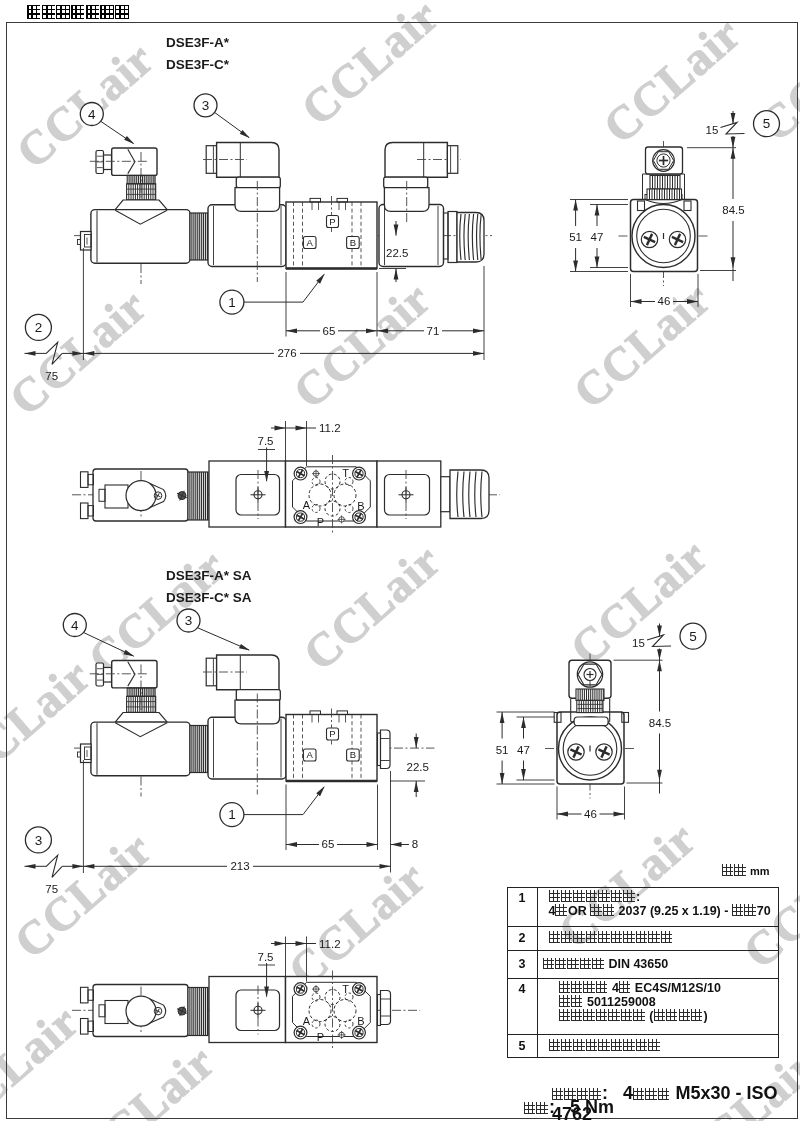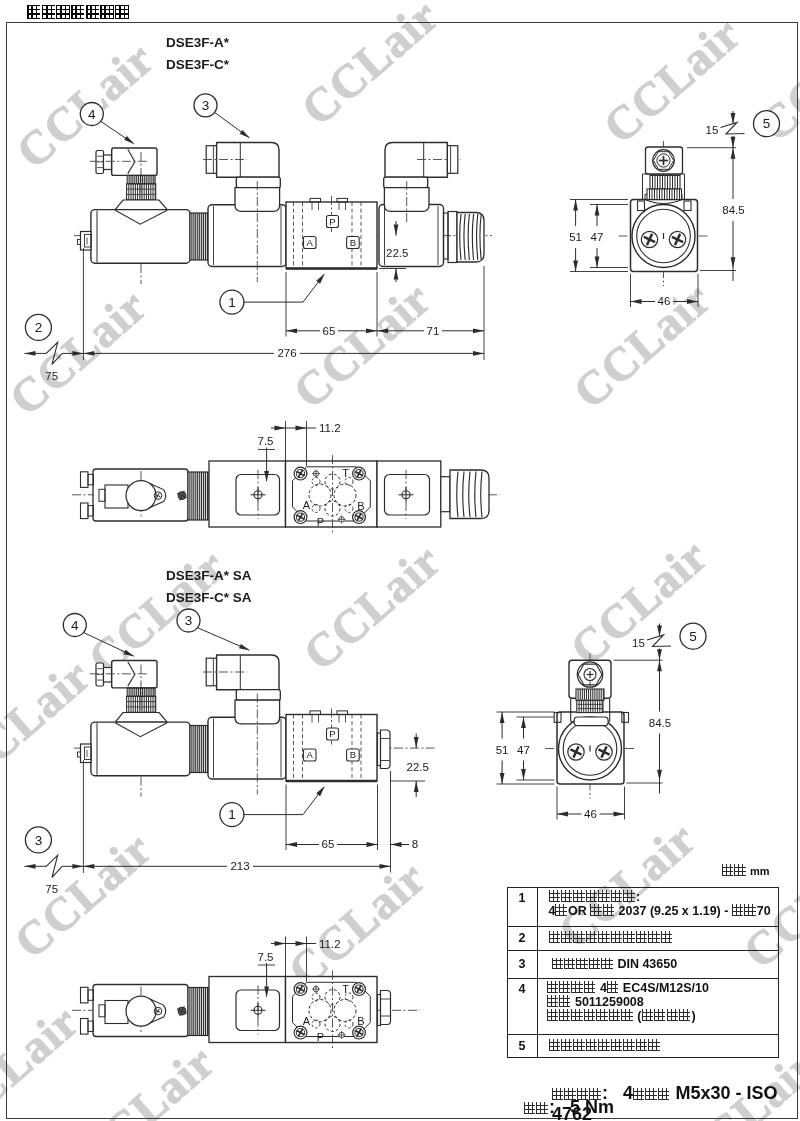--- a/index.html
+++ b/index.html
@@ -1131,27 +1131,27 @@
             <div style="margin-top:2px"><i class="g"></i><i class="g"></i><i class="g"></i><i class="g"></i><i class="g"></i><i class="g"></i><i class="g"></i>:</div>
             <div>4<i class="g"></i><span class="lat">OR </span><i class="g"></i><i class="g"></i><span class="lat"> 2037 (9.25 x 1.19) - </span><i class="g"></i><i class="g"></i><span class="lat">70</span></div>
           </td>
         </tr>
 <tr style="height:24px">
           <td style="text-align:center">2</td>
           <td style="padding-left:11px"><i class="g"></i><i class="g"></i><i class="g"></i><i class="g"></i><i class="g"></i><i class="g"></i><i class="g"></i><i class="g"></i><i class="g"></i><i class="g"></i></td>
         </tr>
 <tr style="height:28.5px">
           <td style="text-align:center">3</td>
-          <td style="padding-left:14px"><i class="g"></i><i class="g"></i><i class="g"></i><i class="g"></i><i class="g"></i><span class="lat"> DIN 43650</span></td>
+          <td style="padding-left:5px"><i class="g"></i><i class="g"></i><i class="g"></i><i class="g"></i><i class="g"></i><span class="lat"> DIN 43650</span></td>
         </tr>
 <tr style="height:55.5px">
           <td style="text-align:center;vertical-align:top">
             <div style="margin-top:3px">4</div>
           </td>
-<td style="padding-left:9px;vertical-align:top">
+<td style="padding-left:21px;vertical-align:top">
             <div style="margin-top:2px"><i class="g"></i><i class="g"></i><i class="g"></i><i class="g"></i><span class="lat"> 4</span><i class="g"></i><span class="lat"> EC4S/M12S/10</span></div>
             <div><i class="g"></i><i class="g"></i><span class="lat"> 5011259008</span></div>
             <div><i class="g"></i><i class="g"></i><i class="g"></i><i class="g"></i><i class="g"></i><i class="g"></i><i class="g"></i><span class="lat"> (</span><i class="g"></i><i class="g"></i><i class="g"></i><i class="g"></i><span class="lat">)</span></div>
           </td>
         </tr>
 <tr style="height:23px">
           <td style="text-align:center">5</td>
           <td style="padding-left:11px"><i class="g"></i><i class="g"></i><i class="g"></i><i class="g"></i><i class="g"></i><i class="g"></i><i class="g"></i><i class="g"></i><i class="g"></i></td>
         </tr>
 </tbody>

